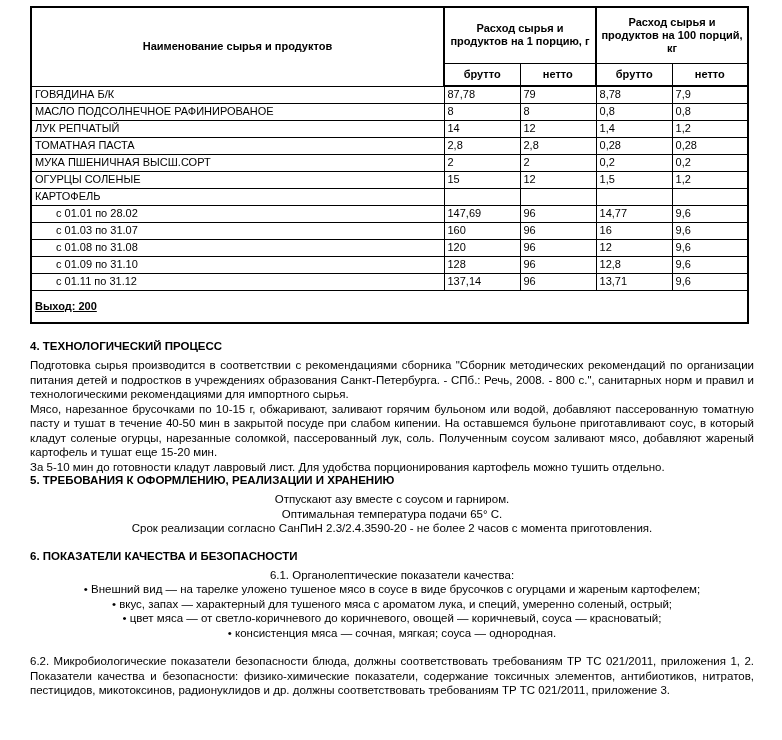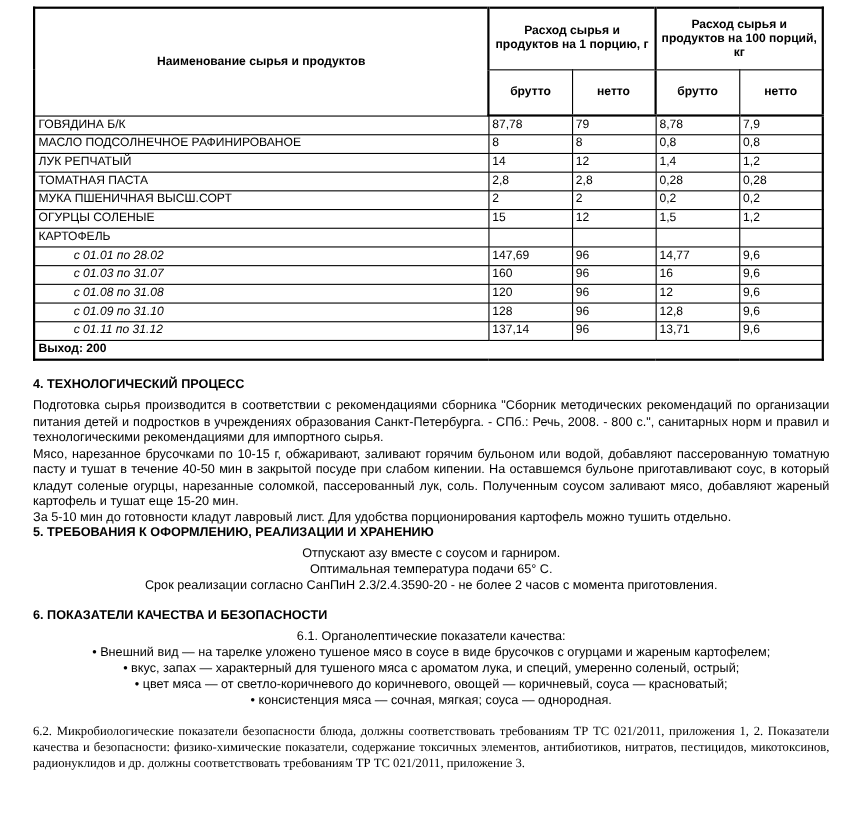--- a/index.html
+++ b/index.html
@@ -31,43 +31,44 @@
     margin-bottom: 15px;
   }
   table.recipe thead th {
     border: 1px solid #000;
     font-weight: bold;
     text-align: center;
     vertical-align: middle;
     padding: 2px 4px;
   }
   table.recipe thead tr.group-row th { height: 56px; }
-  table.recipe thead tr.sub-row th { height: 42px; }
+  table.recipe thead tr.sub-row th { height: 23px; }
   table.recipe th.gsep { border-left: 2px solid #000; }
   table.recipe thead tr.sub-row th { border-bottom: 2px solid #000; }
   table.recipe tbody td {
     border: 1px solid #000;
     height: 17px;
     padding: 1px 3px;
     vertical-align: middle;
     white-space: nowrap;
     overflow: hidden;
   }
-  table.recipe td.indent { padding-left: 35px; font-style: italic; }
+  table.recipe td.indent { padding-left: 24px; }
   table.recipe tr.total-row td {
     font-weight: bold;
-    height: 18px;
+    height: 33px;
+    text-decoration: underline;
   }
   
   .para { text-align: justify; }
   .line, .bullet { text-align: center; }
   #section-process { margin-top: 16px; }
   #section-serving { }
   #section-quality { margin-top: 14px; }
-  .para-62 { margin-top: 14px; font-family: Liberation Serif, serif; }
+  .para-62 { margin-top: 14px; }
 </style>
 </head>
 <body>
 
 <div id="section-recipe">
 
   <table class="recipe">
     <colgroup>
       <col style="width:413px">
         <col style="width:76px">

